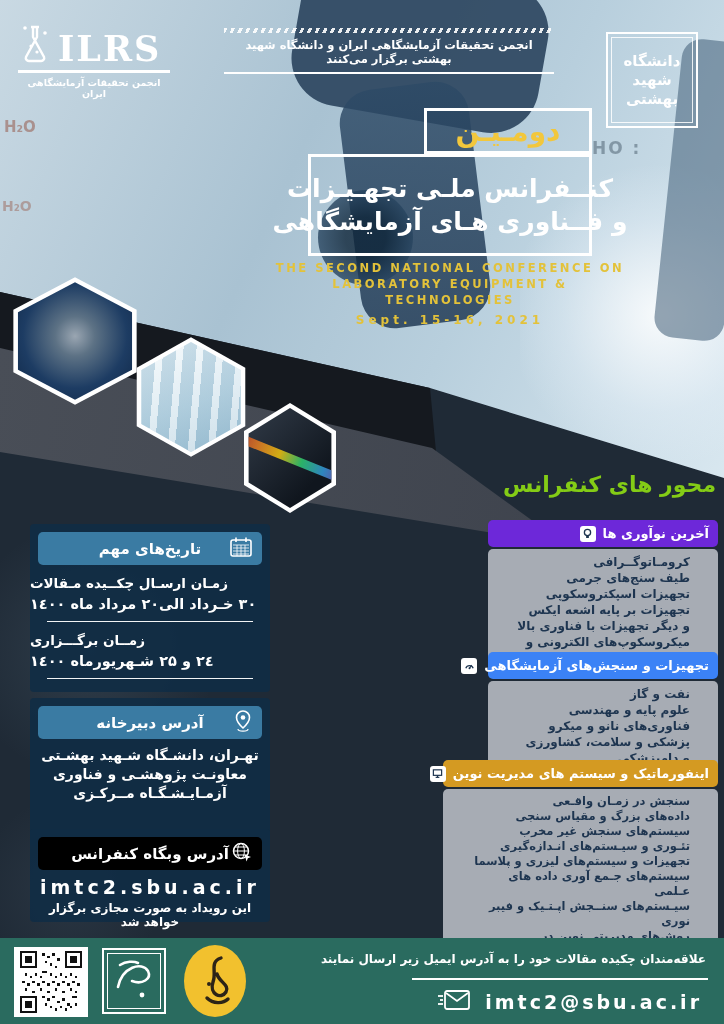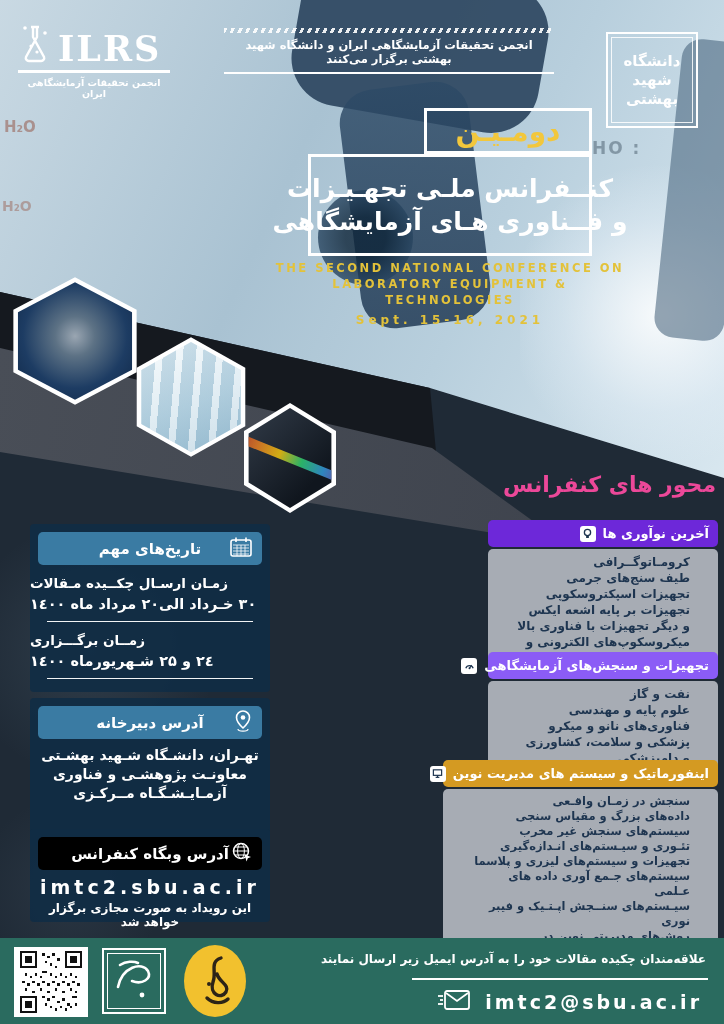--- a/index.html
+++ b/index.html
@@ -72,29 +72,29 @@
   .hex-2{ left:132px; top:336px; width:118px; height:122px; }
   .hex-2 .hex-inner{ background:linear-gradient(160deg,#eef6fa,#bcd7e5 55%,#8fb6cc); }
   .hex-2 .hex-inner:after{ content:""; position:absolute; inset:0;
     background:repeating-linear-gradient(95deg,rgba(255,255,255,.55) 0 7px,rgba(150,185,205,.35) 7px 20px); }
   .hex-3{ left:240px; top:402px; width:100px; height:112px; }
   .hex-3 .hex-inner{ background:linear-gradient(135deg,#323c49,#10161e 75%); }
   .rainbow{ position:absolute; left:-15%; top:46%; width:130%; height:9px; transform:rotate(22deg); opacity:.85;
     background:linear-gradient(90deg,#c0392b,#e67e22,#f1c40f,#2ecc71,#3498db,#8e44ad); }
   
   .topics-heading{ position:absolute; right:8px; top:472px; z-index:10;
-    color:#ec4899; font-size:22px; font-weight:bold; }
+    color:#84cc16; font-size:22px; font-weight:bold; }
   .card{ position:absolute; z-index:10; }
   .card-1{ right:6px; top:520px; width:230px; }
   .card-2{ right:6px; top:652px; width:230px; }
   .card-3{ right:6px; top:760px; width:275px; }
   .card-header{ display:flex; align-items:center; gap:7px; height:27px;
     border-radius:5px; padding:0 9px; }
   .card-header .card-title{ color:#fff; font-weight:bold; font-size:13px; white-space:nowrap; }
-  .hdr-blue{ background:#6d28d9; } .hdr-green{ background:#8b5cf6; } .hdr-gold{ background:#d49a22; }
+  .hdr-blue{ background:#6d28d9; } .hdr-green{ background:#3b82f6; } .hdr-gold{ background:#d49a22; }
   .card-icon{ width:16px; height:16px; background:#fff; border-radius:3px; flex:0 0 16px;
     display:flex; align-items:center; justify-content:center; }
   .card-body{ margin-top:2px; background:#a7acb4; border-radius:5px; padding:5px 28px 7px; }
   .card-item{ color:#1e3550; font-weight:bold; text-align:right; }
   .card-1 .card-item,.card-2 .card-item{ font-size:12px; line-height:16px; }
   .card-3 .card-item{ font-size:11.5px; line-height:15px; }
   
   .panel{ position:absolute; left:30px; width:240px; z-index:10;
     background:rgba(16,44,68,.92); border-radius:4px; }
   .panel-dates{ top:524px; height:168px; }

